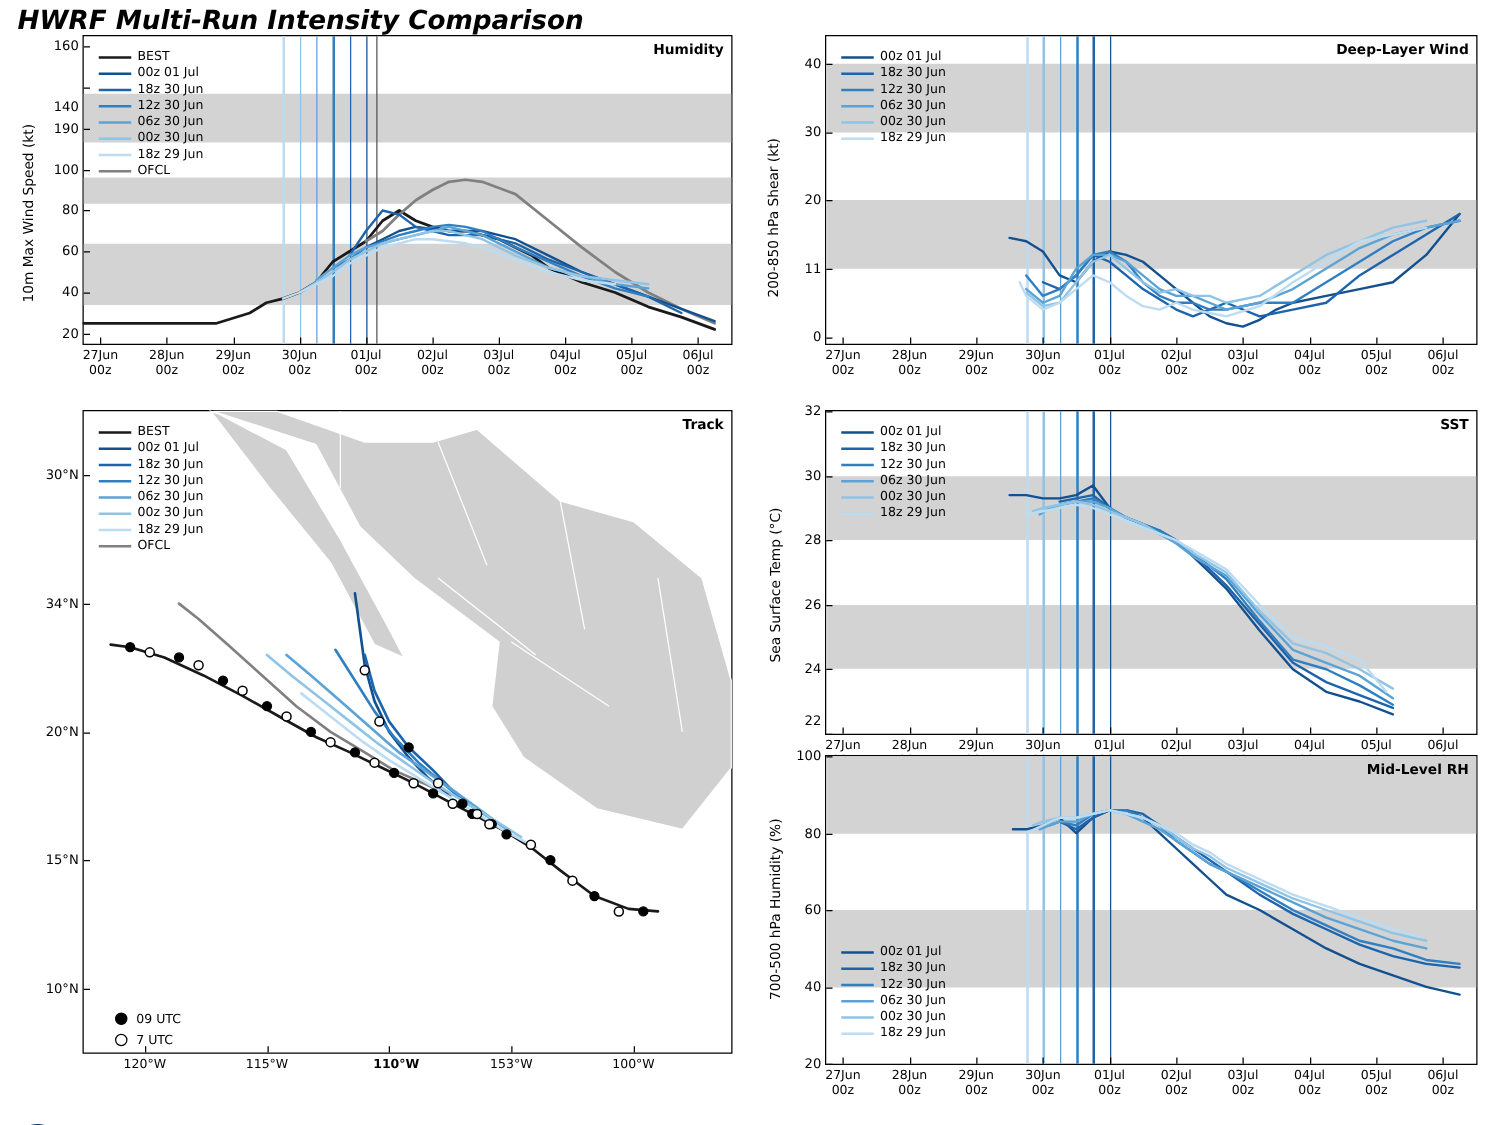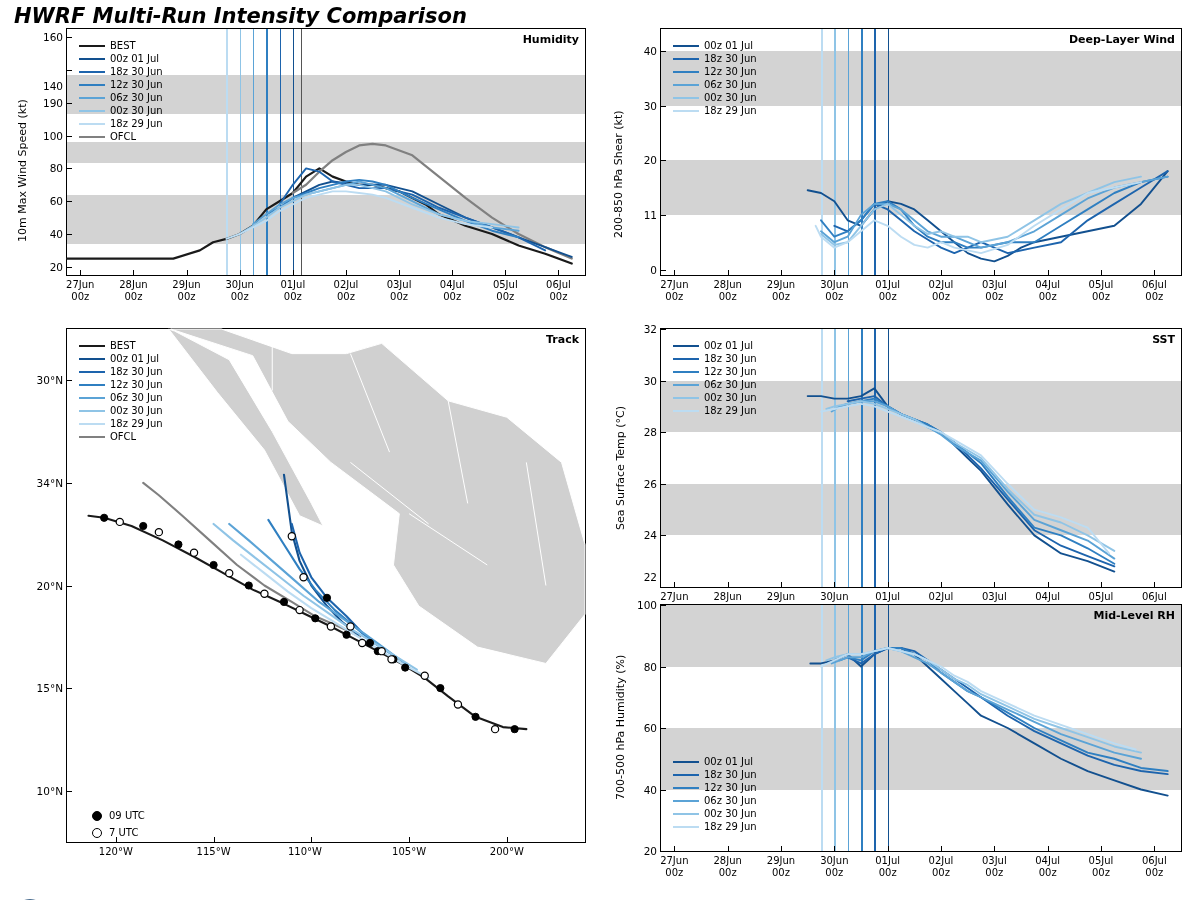--- a/index.html
+++ b/index.html
@@ -218,25 +218,25 @@
       <div class="ytick" style="top: 256.5px;">20°N</div>
       <div class="ytickmark" style="top: 256.5px;"></div>
       <div class="ytick" style="top: 153.9px;">34°N</div>
       <div class="ytickmark" style="top: 153.9px;"></div>
       <div class="ytick" style="top: 51.3px;">30°N</div>
       <div class="ytickmark" style="top: 51.3px;"></div>
       <div class="xtick" style="left: 48.8679px;">120°W</div>
       <div class="xtickmark" style="left: 48.8679px;"></div>
       <div class="xtick" style="left: 146.604px;">115°W</div>
       <div class="xtickmark" style="left: 146.604px;"></div>
-      <div class="xtick" style="left: 238px;">110°W</div>
+      <div class="xtick" style="left: 250px; font-weight: bold;">110°W</div>
       <div class="xtickmark" style="left: 244.34px;"></div>
-      <div class="xtick" style="left: 342.075px;">105°W</div>
+      <div class="xtick" style="left: 342.075px;">153°W</div>
       <div class="xtickmark" style="left: 342.075px;"></div>
-      <div class="xtick" style="left: 439.811px;">200°W</div>
+      <div class="xtick" style="left: 439.811px;">100°W</div>
       <div class="xtickmark" style="left: 439.811px;"></div>
       <div class="legend" style="left: 12px; top: 10px;">
         <div class="legrow">
           <span class="legline" style="border-top-color: rgb(26, 26, 26);"></span>
           <span class="leglabel">BEST</span>
         </div>
         <div class="legrow">
           <span class="legline" style="border-top-color: rgb(18, 80, 143);"></span>
           <span class="leglabel">00z 01 Jul</span>
         </div>

